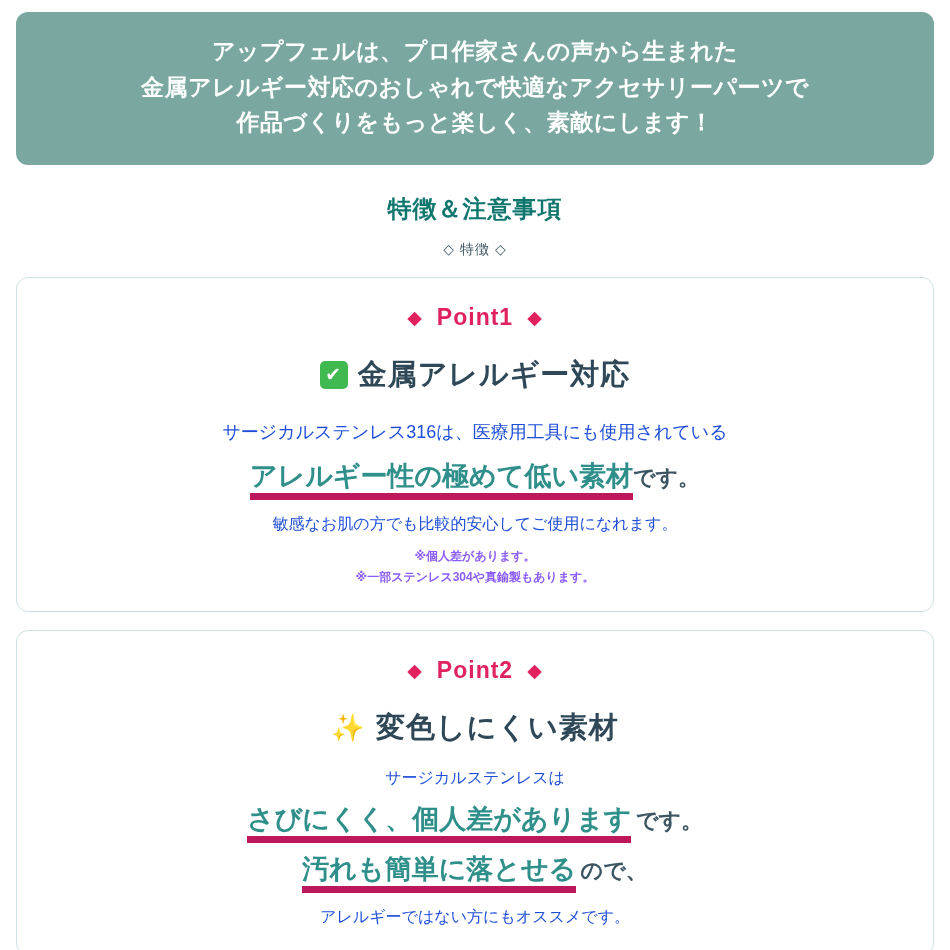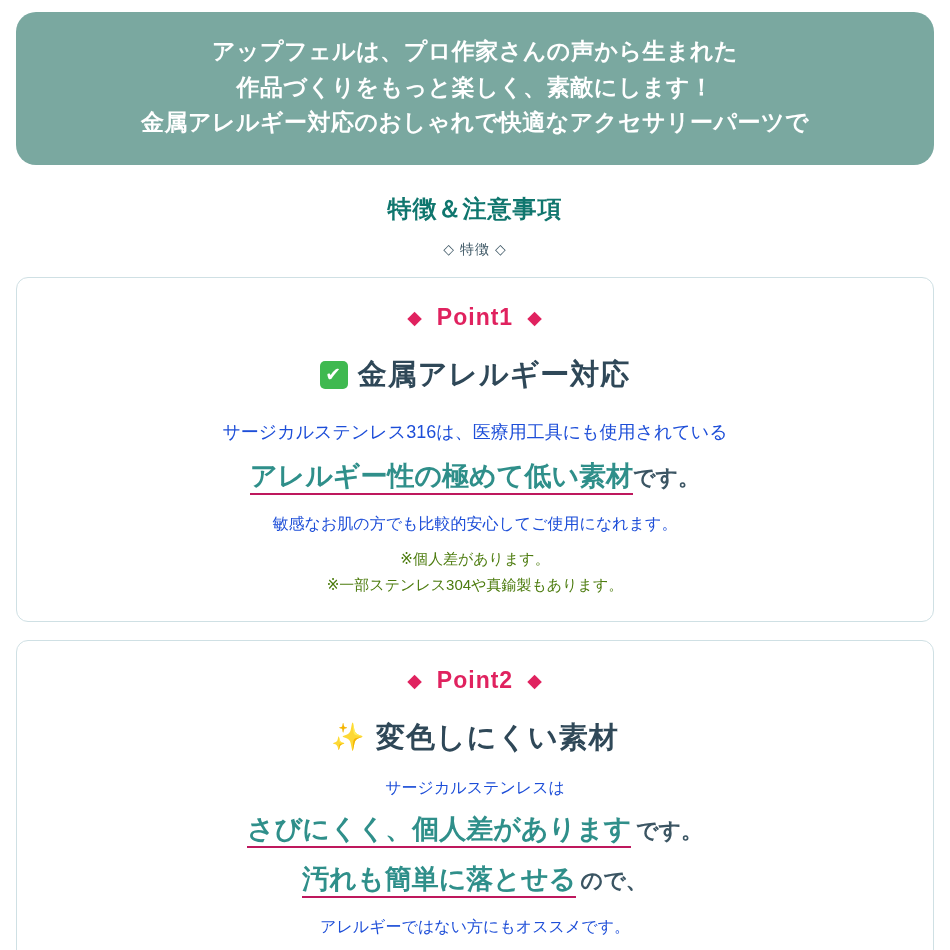--- a/index.html
+++ b/index.html
@@ -13,21 +13,21 @@
   .page {
     width: 950px;
     height: 950px;
     position: relative;
     padding: 10px 8px 0 8px;
   }
 
   
   .hero {
     background: #7aa8a0;
-    border-radius: 20px;
+    border-radius: 12px;
     padding: 22px 20px 24px 20px;
     text-align: center;
     margin: 2px 8px 0 8px;
   }
   .hero-line {
     color: #ffffff;
     font-size: 23px;
     font-weight: 700;
     line-height: 1.55;
     letter-spacing: 0.5px;
@@ -100,44 +100,44 @@
     font-size: 18px;
     font-weight: 400;
     line-height: 1.7;
     margin-top: 22px;
   }
   .body-text.small { font-size: 16px; margin-top: 16px; }
   .hl {
     color: #2f8f8a;
     font-size: 27px;
     font-weight: 700;
-    border-bottom: 2px solid #be185d;
+    border-bottom: 7px solid #be185d;
     padding-bottom: 2px;
   }
   .hl-line { margin-top: 10px; }
   .after { color: #3b5563; font-size: 22px; font-weight: 700; }
   .note {
-    color: #4d7c0f;
-    font-size: 15px;
-    font-weight: 400;
+    color: #8b5cf6;
+    font-size: 12px;
+    font-weight: 700;
     line-height: 1.6;
     margin-top: 10px;
   }
   .note.tight { margin-top: 2px; }
   .mt-sm { margin-top: 14px; }
 </style>
 </head>
 <body>
 
 <div class="page">
 
   <div class="hero">
     <div class="hero-line">アップフェルは、プロ作家さんの声から生まれた</div>
+    <div class="hero-line">金属アレルギー対応のおしゃれで快適なアクセサリーパーツで</div>
     <div class="hero-line">作品づくりをもっと楽しく、素敵にします！</div>
-    <div class="hero-line">金属アレルギー対応のおしゃれで快適なアクセサリーパーツで</div>
   </div>
 
   <div class="section-title">特徴＆注意事項</div>
   <div class="section-sub">◇ 特徴 ◇</div>
 
   <div class="card">
     <div class="point-label">
       <span class="diamond">◆</span>
       <span>Point1</span>
       <span class="diamond">◆</span>

